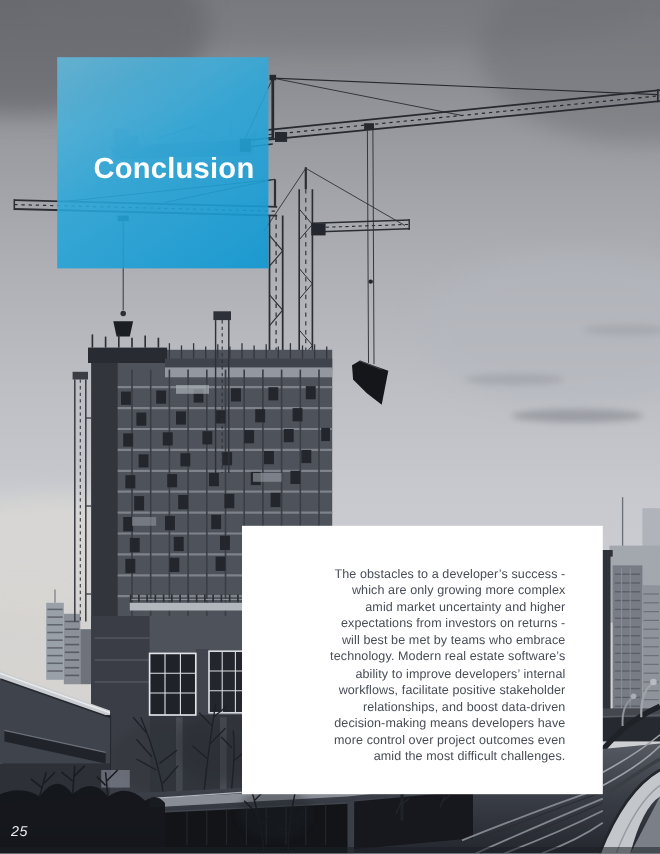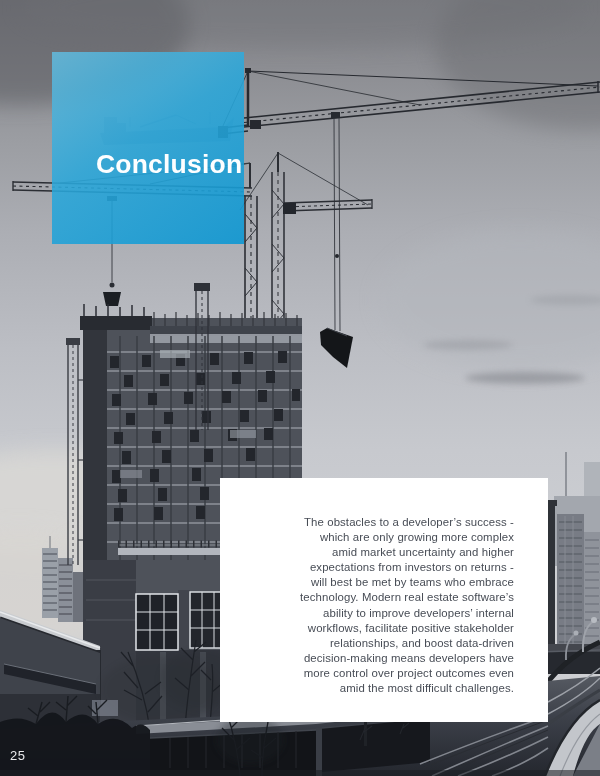--- a/index.html
+++ b/index.html
@@ -6,34 +6,34 @@
   .page{
     position:relative;width:600px;height:776px;overflow:hidden;
     font-family:"Liberation Sans",sans-serif;background:#b9bcc2;
   }
   .photo{position:absolute;left:0;top:0;width:600px;height:776px;display:block;}
   .accent-square{
     position:absolute;left:52px;top:52px;width:192px;height:192px;
     background:linear-gradient(148deg, rgba(99,187,222,.86) 0%, rgba(42,167,218,.88) 45%, rgba(14,151,210,.91) 100%);
   }
   .accent-square h1{
-    position:absolute;left:27px;top:80px;margin:17px;
+    position:absolute;left:27px;top:80px;margin:6px;
     font-size:26.5px;font-weight:800;letter-spacing:.2px;color:#fdfeff;
   }
   .text-card{
     position:absolute;left:220px;top:478px;width:328px;height:244px;
     background:#ffffff;box-sizing:border-box;padding:37px 34px 0 43px;text-align:right;
   }
   .text-card p{
     margin:0;font-size:11.4px;line-height:15.1px;letter-spacing:.1px;
     color:#474c55;white-space:pre-line;
   }
   .page-number{
     position:absolute;left:10px;top:748px;
-    font-size:13px;color:#e9eaec;letter-spacing:.5px;
+    font-size:13px;color:#e9eaec;letter-spacing:.5px;font-style:italic;
   }
 </style>
 </head>
 <body>
 
 <div class="page">
 
   <svg class="photo" viewBox="0 0 600 776" aria-hidden="true">
     <defs>
       <linearGradient id="sky" x1="0" y1="0" x2="0" y2="1">

